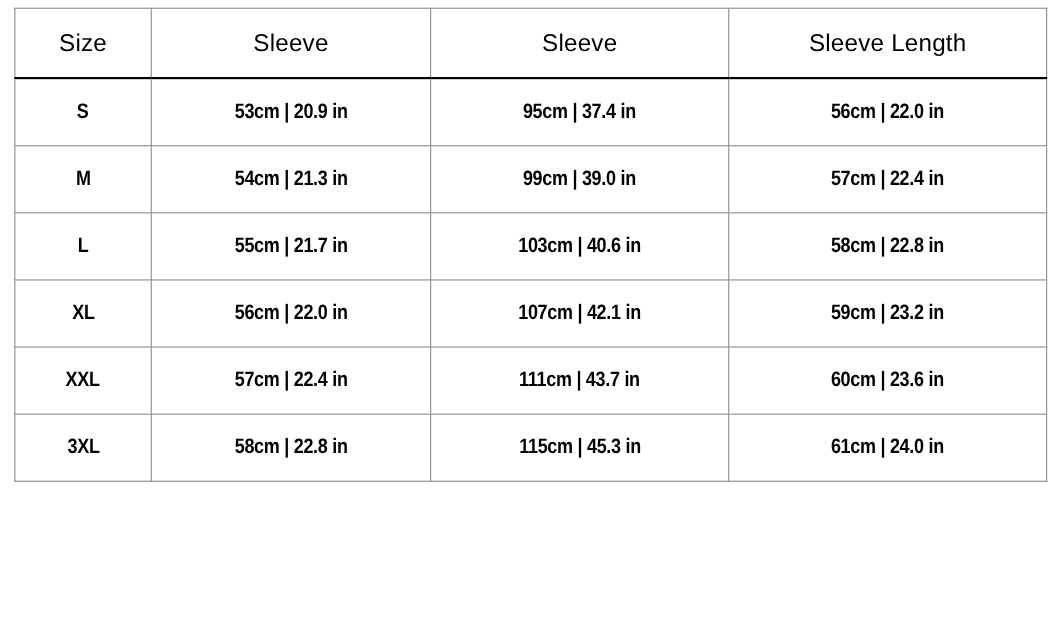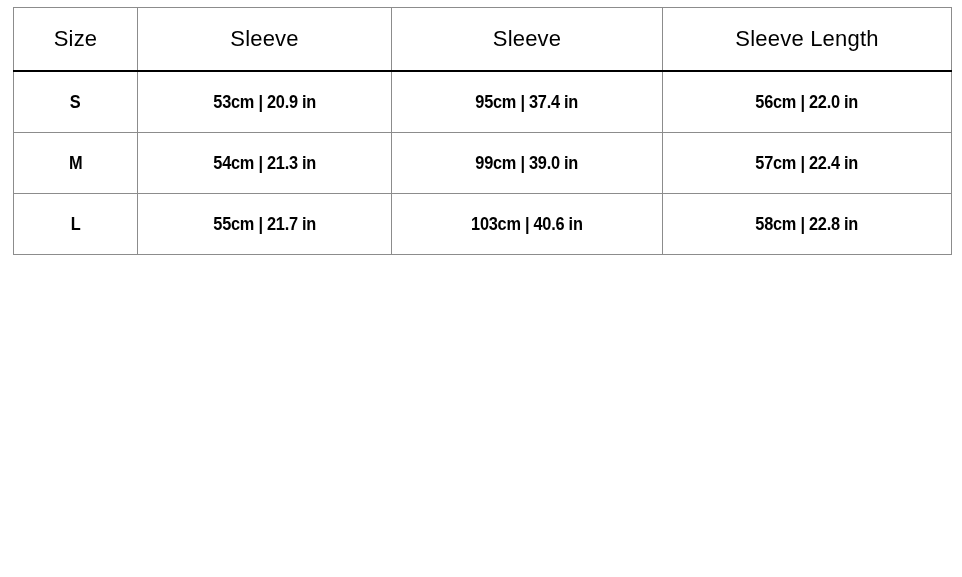--- a/index.html
+++ b/index.html
@@ -89,15 +89,33 @@
         <td><span class="cell-val">54cm | 21.3 in</span></td>
         <td><span class="cell-val">99cm | 39.0 in</span></td>
         <td><span class="cell-val">57cm | 22.4 in</span></td>
       </tr>
       <tr>
         <td><span class="cell-val">L</span></td>
         <td><span class="cell-val">55cm | 21.7 in</span></td>
         <td><span class="cell-val">103cm | 40.6 in</span></td>
         <td><span class="cell-val">58cm | 22.8 in</span></td>
       </tr>
+      <tr>
+        <td><span class="cell-val">XL</span></td>
+        <td><span class="cell-val">56cm | 22.0 in</span></td>
+        <td><span class="cell-val">107cm | 42.1 in</span></td>
+        <td><span class="cell-val">59cm | 23.2 in</span></td>
+      </tr>
+      <tr>
+        <td><span class="cell-val">XXL</span></td>
+        <td><span class="cell-val">57cm | 22.4 in</span></td>
+        <td><span class="cell-val">111cm | 43.7 in</span></td>
+        <td><span class="cell-val">60cm | 23.6 in</span></td>
+      </tr>
+      <tr>
+        <td><span class="cell-val">3XL</span></td>
+        <td><span class="cell-val">58cm | 22.8 in</span></td>
+        <td><span class="cell-val">115cm | 45.3 in</span></td>
+        <td><span class="cell-val">61cm | 24.0 in</span></td>
+      </tr>
     </tbody>
   </table>
 </div>
 
 </body></html>

